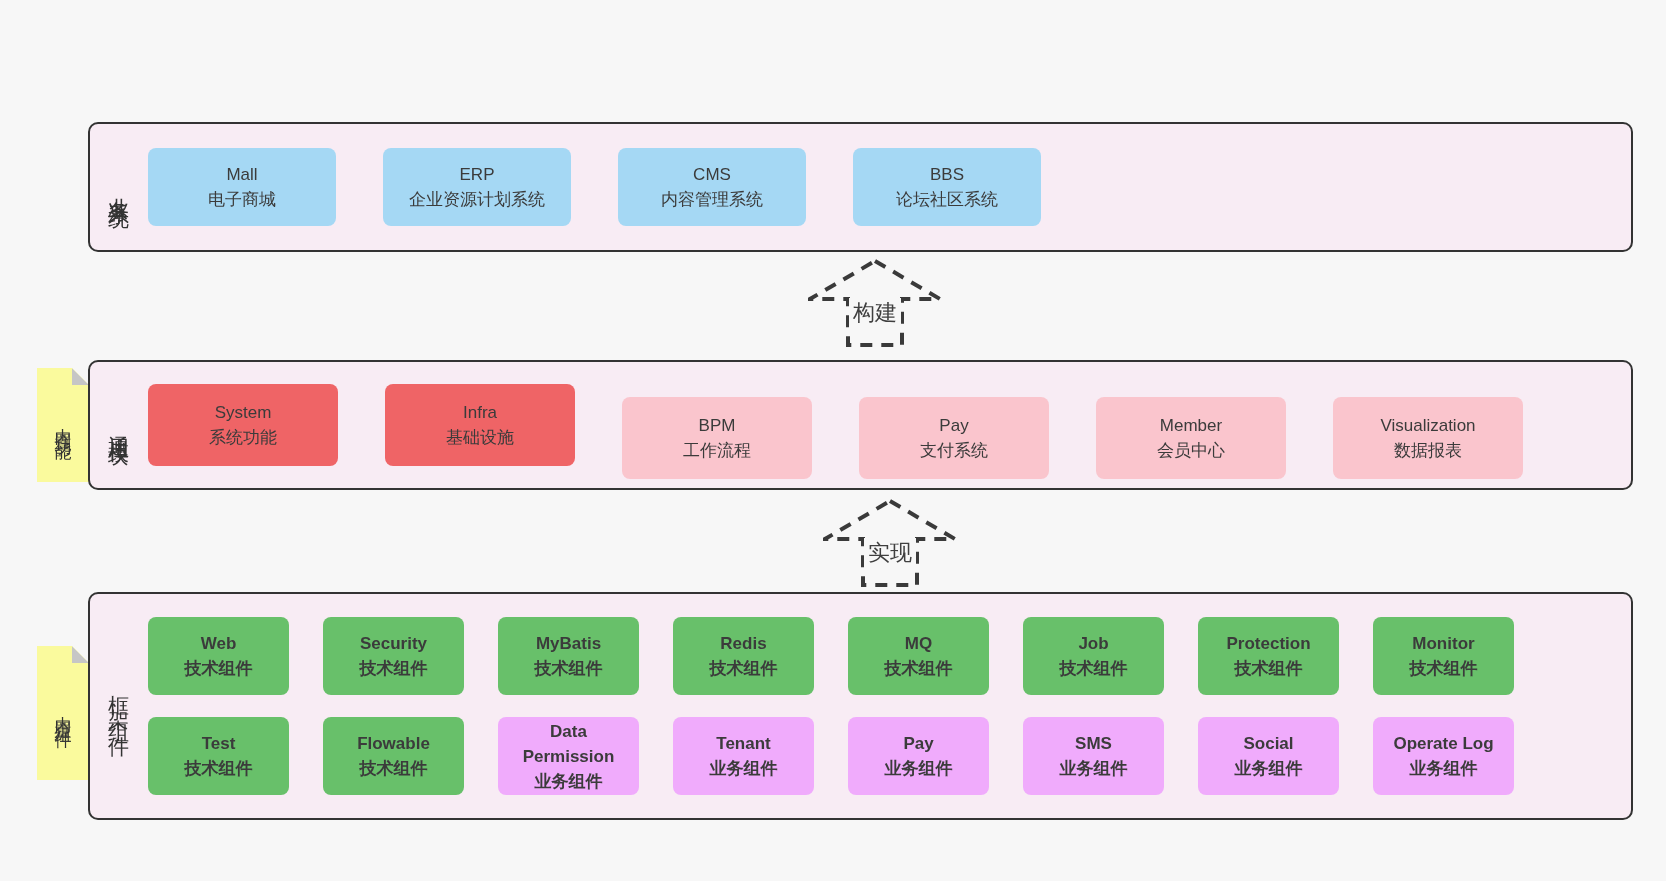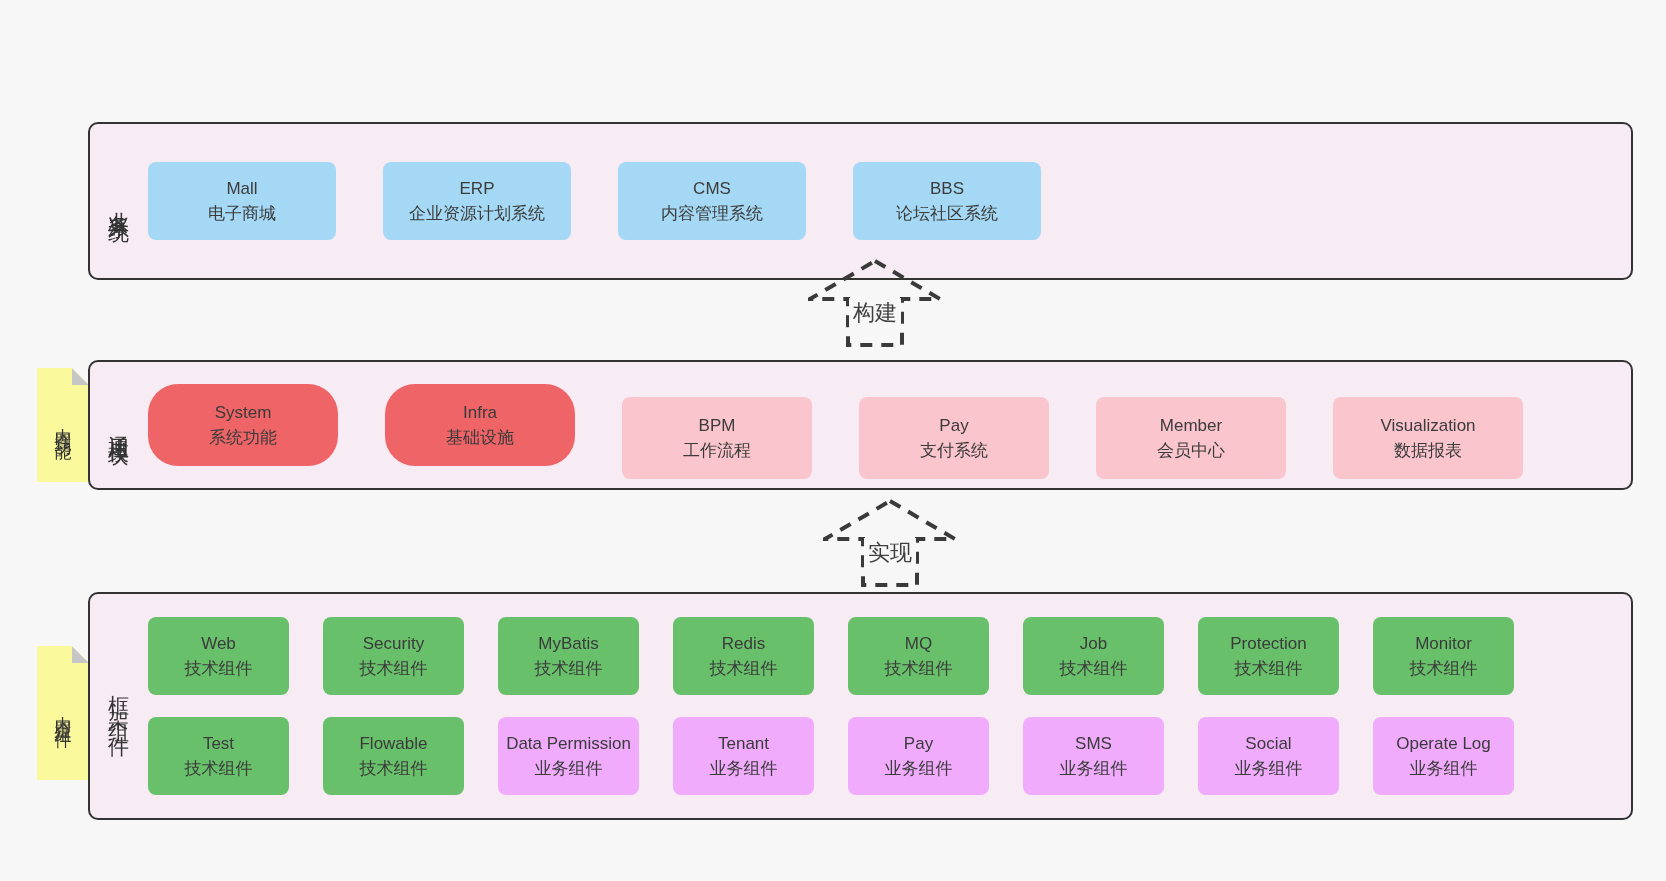--- a/index.html
+++ b/index.html
@@ -8,49 +8,49 @@
     background:#f7f7f7;
     font-family:"Liberation Sans", sans-serif;
     color:#3b3b3b;
   }
   
   .band{
     position:absolute;left:88px;width:1545px;box-sizing:border-box;
     background:#f8ecf4;border:2px solid #333;border-radius:10px;
     display:flex;align-items:stretch;
   }
-  .band1{top:122px;height:158px;}
+  .band1{top:122px;height:130px;}
   .band2{top:360px;height:130px;}
   .band3{top:592px;height:228px;}
   .band-label{
     width:58px;flex:0 0 58px;display:flex;align-items:center;justify-content:center;
   }
   .vtext{
     writing-mode:vertical-rl;text-orientation:upright;
     font-size:21px;color:#333;letter-spacing:3px;line-height:1;
   }
   .band3 .vtext{letter-spacing:14px;}
   .boxes{
     flex:1;display:flex;align-items:center;gap:47px;
   }
   .rows-wrap{
-    flex:1;display:flex;flex-direction:column;justify-content:center;gap:22px;
+    flex:1;display:flex;flex-direction:column;justify-content:center;gap:22px;font-weight:bold;
   }
   .rows-wrap .boxes{flex:none;gap:34px;}
   
   .box{
     border-radius:8px;display:flex;flex-direction:column;
     align-items:center;justify-content:center;text-align:center;
     font-size:17px;line-height:25px;padding:2px 6px;box-sizing:border-box;
   }
   .w1{width:188px;height:78px;flex:0 0 188px;}
   .w2{width:190px;height:82px;flex:0 0 190px;}
   .w3{width:141px;height:78px;flex:0 0 141px;}
   .blue{background:#a5d8f4;}
-  .red{background:#ef6466;border-radius:30px;}
+  .red{background:#ef6466;}
   .pink{background:#fac5cd;margin-top:25px;}
   .green{background:#68c06a;}
   .light_green{background:#f0abfc;}
   
   .note{
     position:absolute;left:37px;width:52px;background:#fafa9d;
     clip-path:polygon(0 0, calc(100% - 17px) 0, 100% 17px, 100% 100%, 0 100%);
     display:flex;align-items:center;justify-content:center;
   }
   .note::after{

